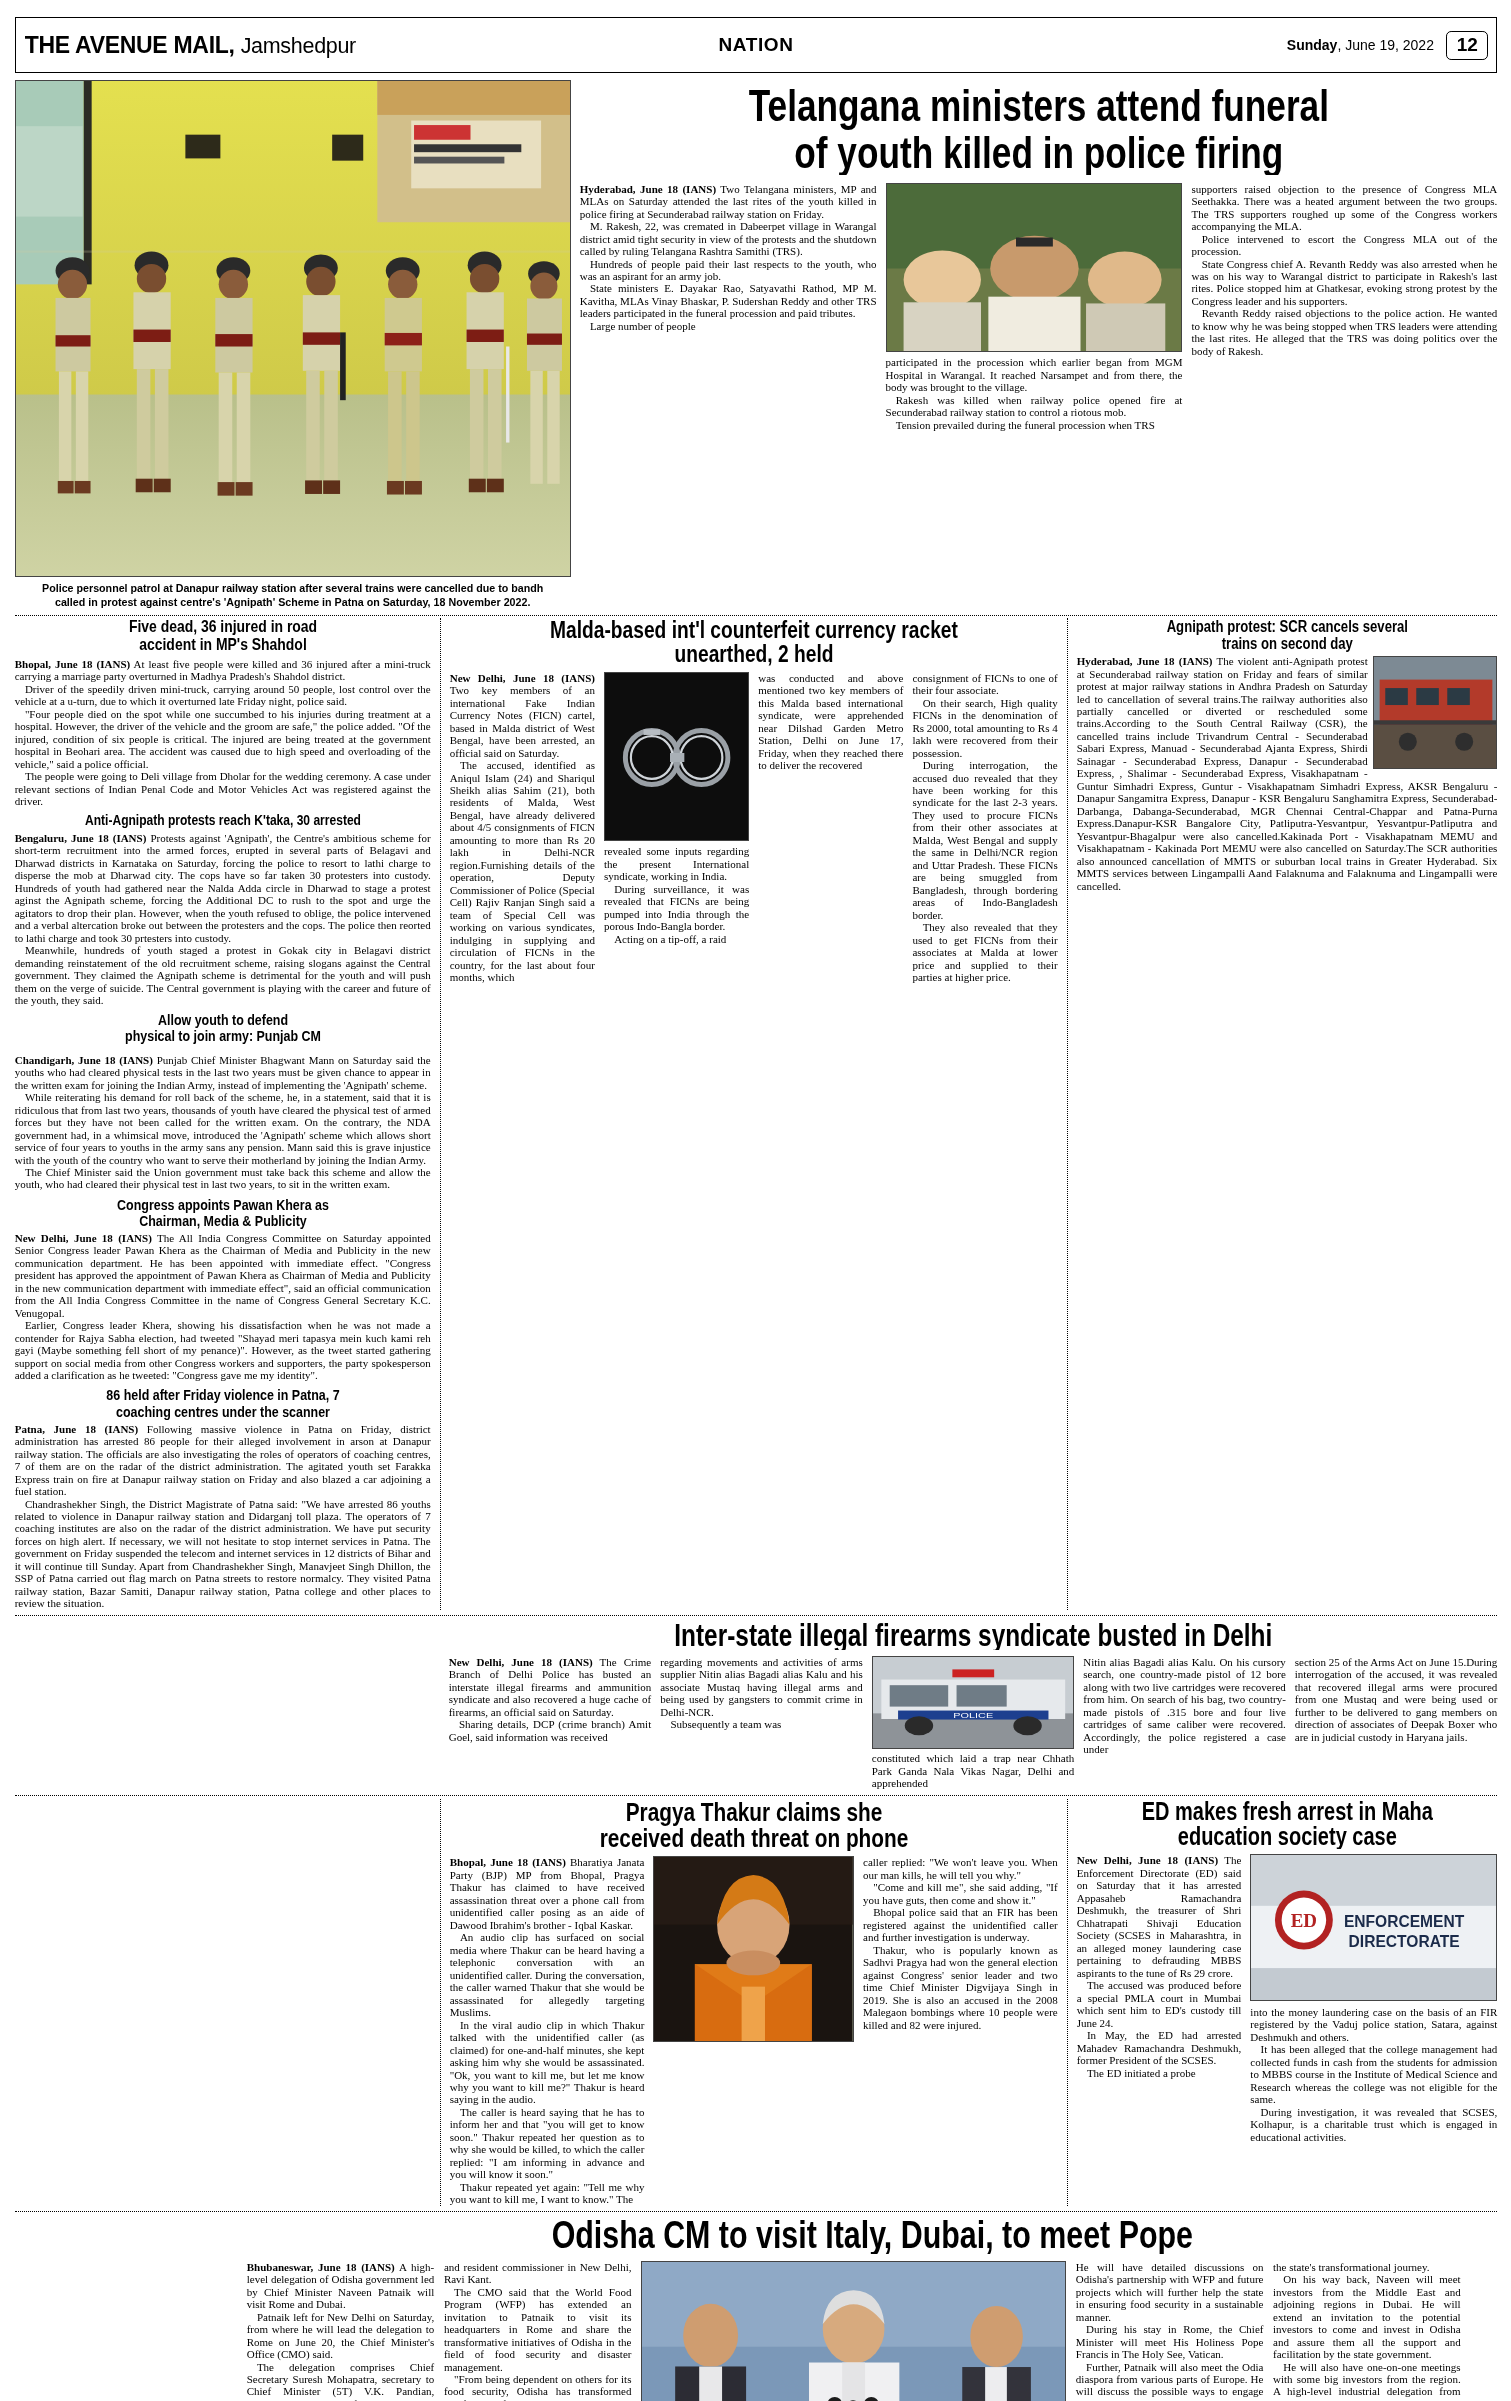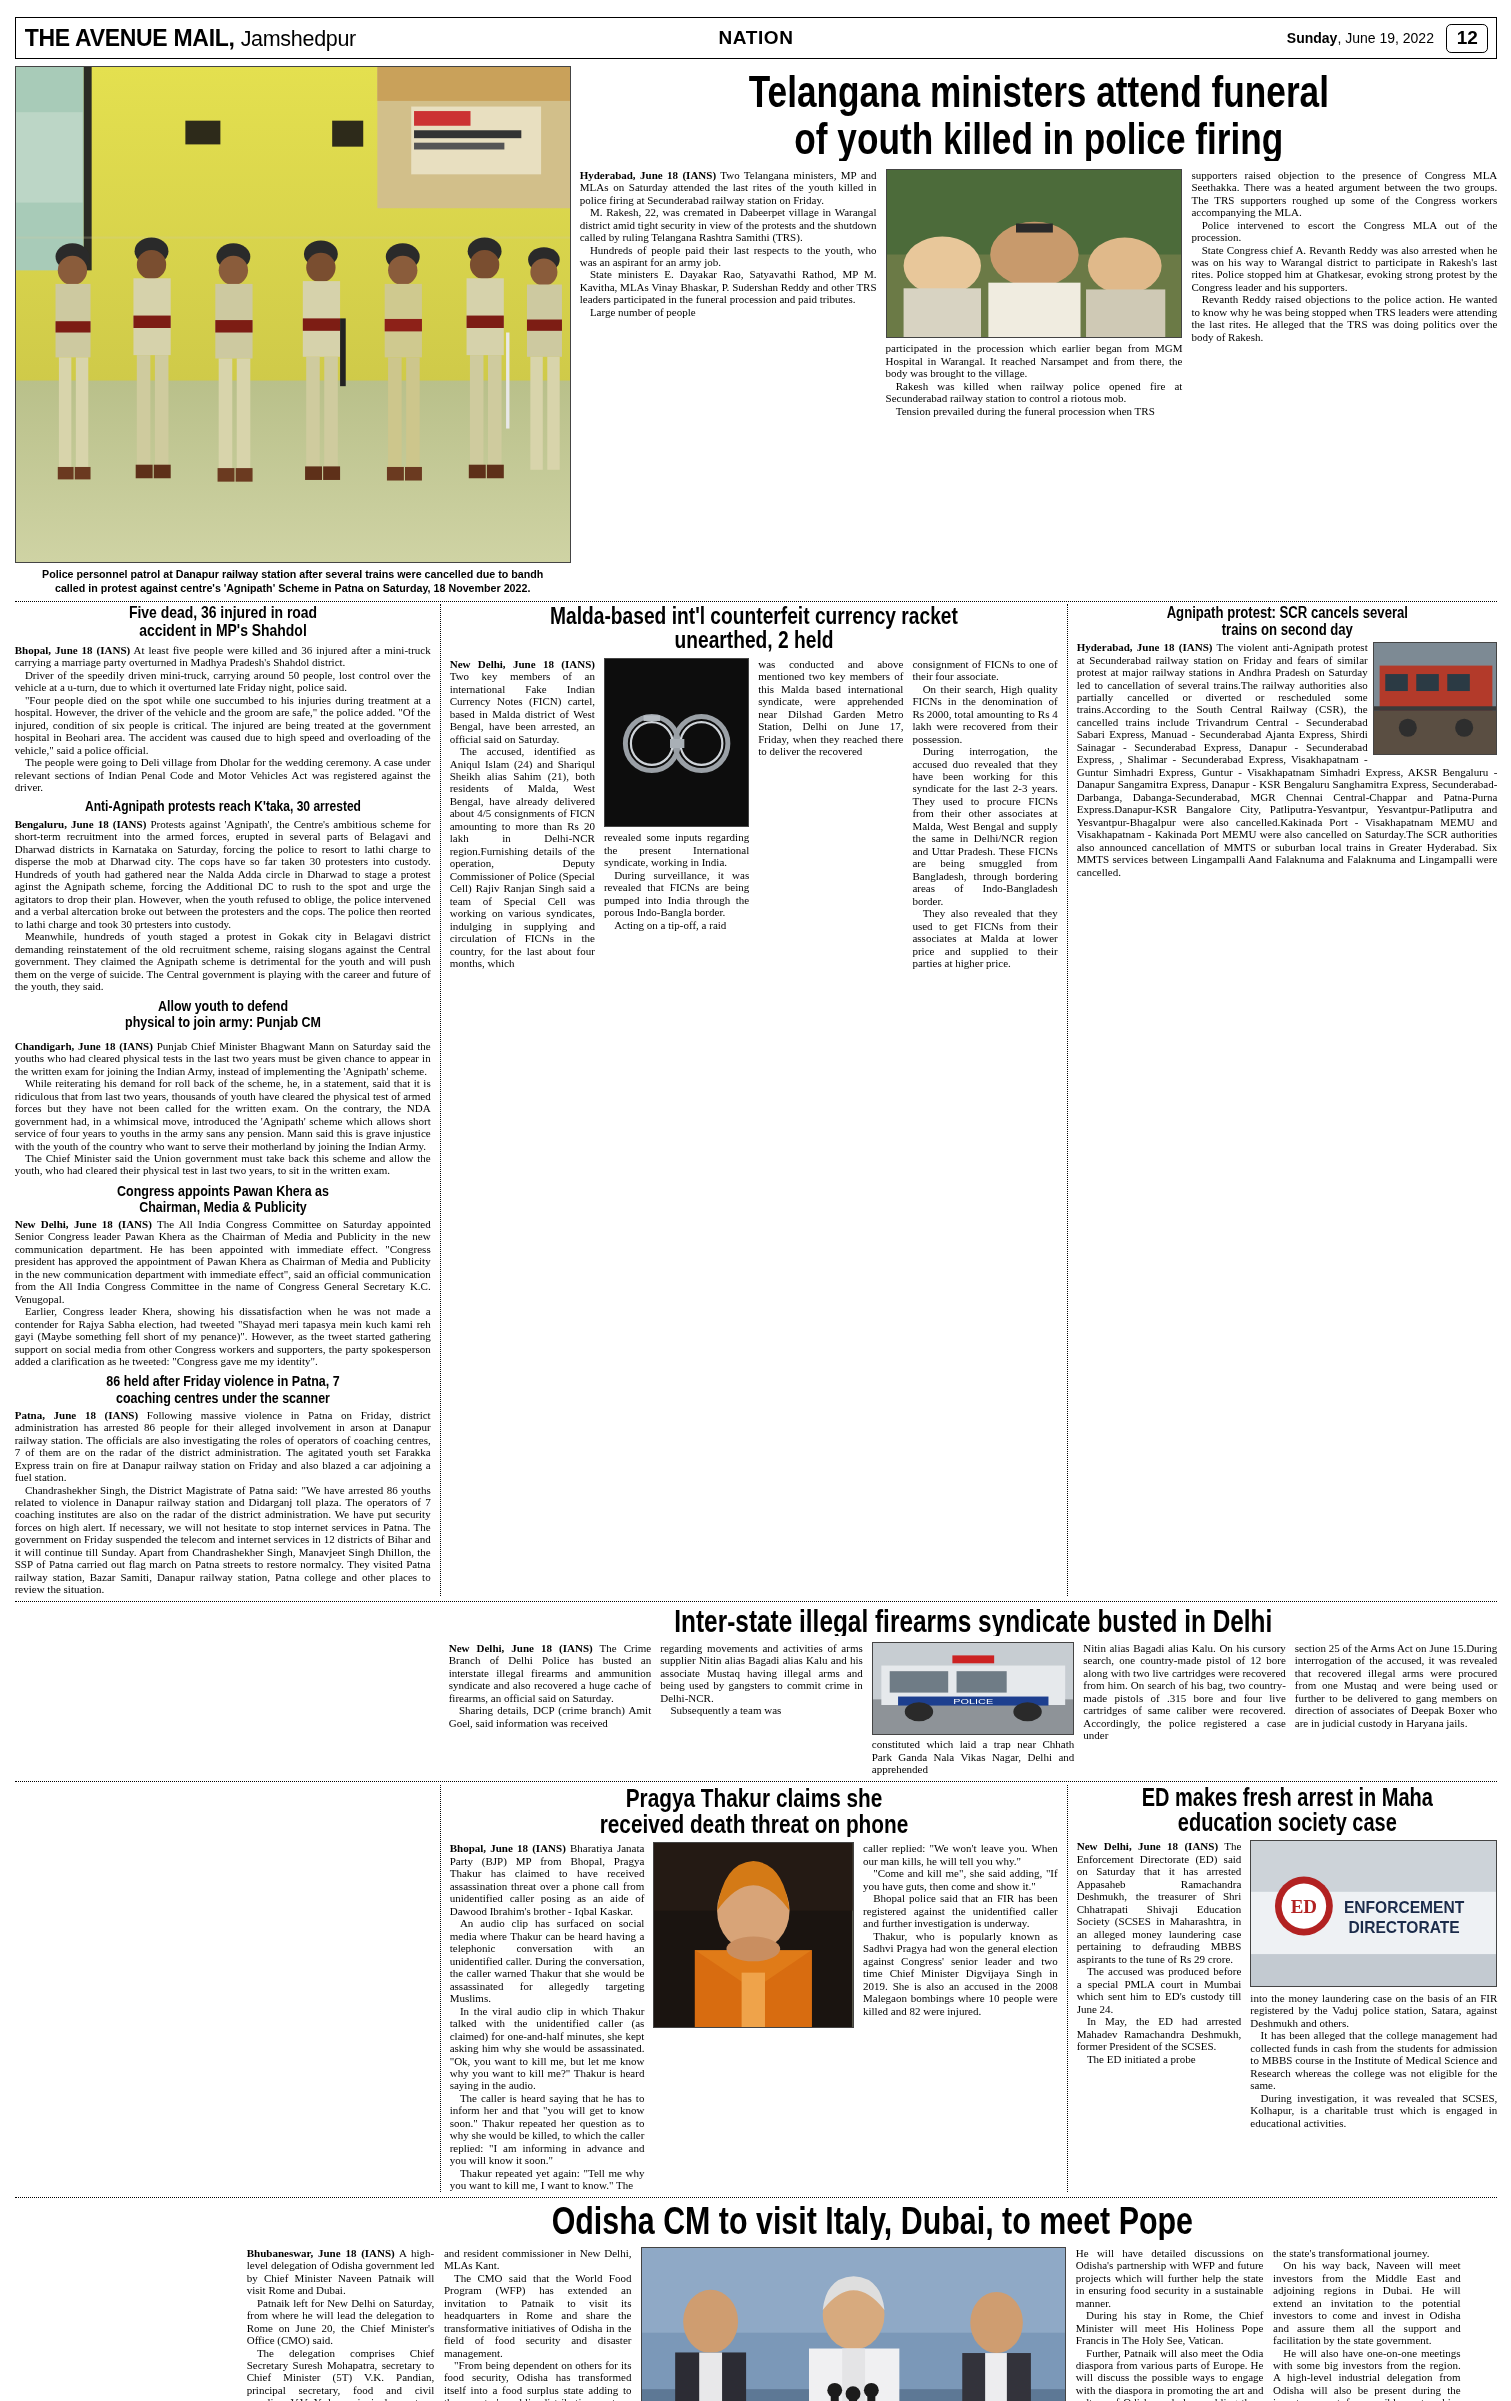--- a/index.html
+++ b/index.html
@@ -9,21 +9,21 @@
     background: #ffffff;
     font-family: "Liberation Serif", serif;
     color: #000;
     -webkit-font-smoothing: antialiased;
   }
   .page { width:1512px; height:2401px; padding: 17px 14.7px 11.3px 14.7px; position:relative; }
 
   
   .masthead {
     border: 1.7px solid #000;
-    height: 42px;
+    height: 56px;
     display: flex; align-items: center;
     padding: 0 8px 0 9px;
     position: relative;
   }
   .mh-title {
     font-family: "Liberation Sans", sans-serif;
     font-weight: 700; font-size: 23px; letter-spacing: -0.3px;
     white-space: nowrap;
   }
   .mh-title .city { font-weight: 400; font-size: 21.5px; }
@@ -519,21 +519,21 @@
     <div class="hl-wrap">
       <div class="hl" style="font-size:38px">Odisha CM to visit Italy, Dubai, to meet Pope</div>
     </div>
     <div style="display:flex;gap:9.6px;margin-top:6.8px">
       <div class="body-col" style="width:15%" id="od-c1">
           <p class="first"><b>Bhubaneswar, June 18 (IANS)</b> A high-level delegation of Odisha government led by Chief Minister Naveen Patnaik will visit Rome and Dubai.</p>
           <p class="">Patnaik left for New Delhi on Saturday, from where he will lead the delegation to Rome on June 20, the Chief Minister's Office (CMO) said.</p>
           <p class="">The delegation comprises Chief Secretary Suresh Mohapatra, secretary to Chief Minister (5T) V.K. Pandian, principal secretary, food and civil supplies, V.V. Yadav, principal secretary, industries, Hemant Sharma</p>
         </div>
       <div class="body-col" style="width:15%" id="od-c2">
-          <p class="first">and resident commissioner in New Delhi, MLAs Kant.</p>
+          <p class="first">and resident commissioner in New Delhi, Ravi Kant.</p>
           <p class="">The CMO said that the World Food Program (WFP) has extended an invitation to Patnaik to visit its headquarters in Rome and share the transformative initiatives of Odisha in the field of food security and disaster management.</p>
           <p class="">"From being dependent on others for its food security, Odisha has transformed itself into a food surplus state adding to the country's public distribution system. From the severe loss faced during the super cyclone of 1999,</p>
         </div>
       <div style="width:34%">
         <div class="photo" style="height:192px;margin-bottom:4.5px">
           <svg width="100%" height="192" viewBox="0 0 740 340" preserveAspectRatio="none">
             <rect width="740" height="340" fill="#7b98b8"></rect>
             <rect y="0" width="740" height="150" fill="#8fa9c6"></rect>
             <rect y="250" width="740" height="90" fill="#5d7895"></rect>
 

